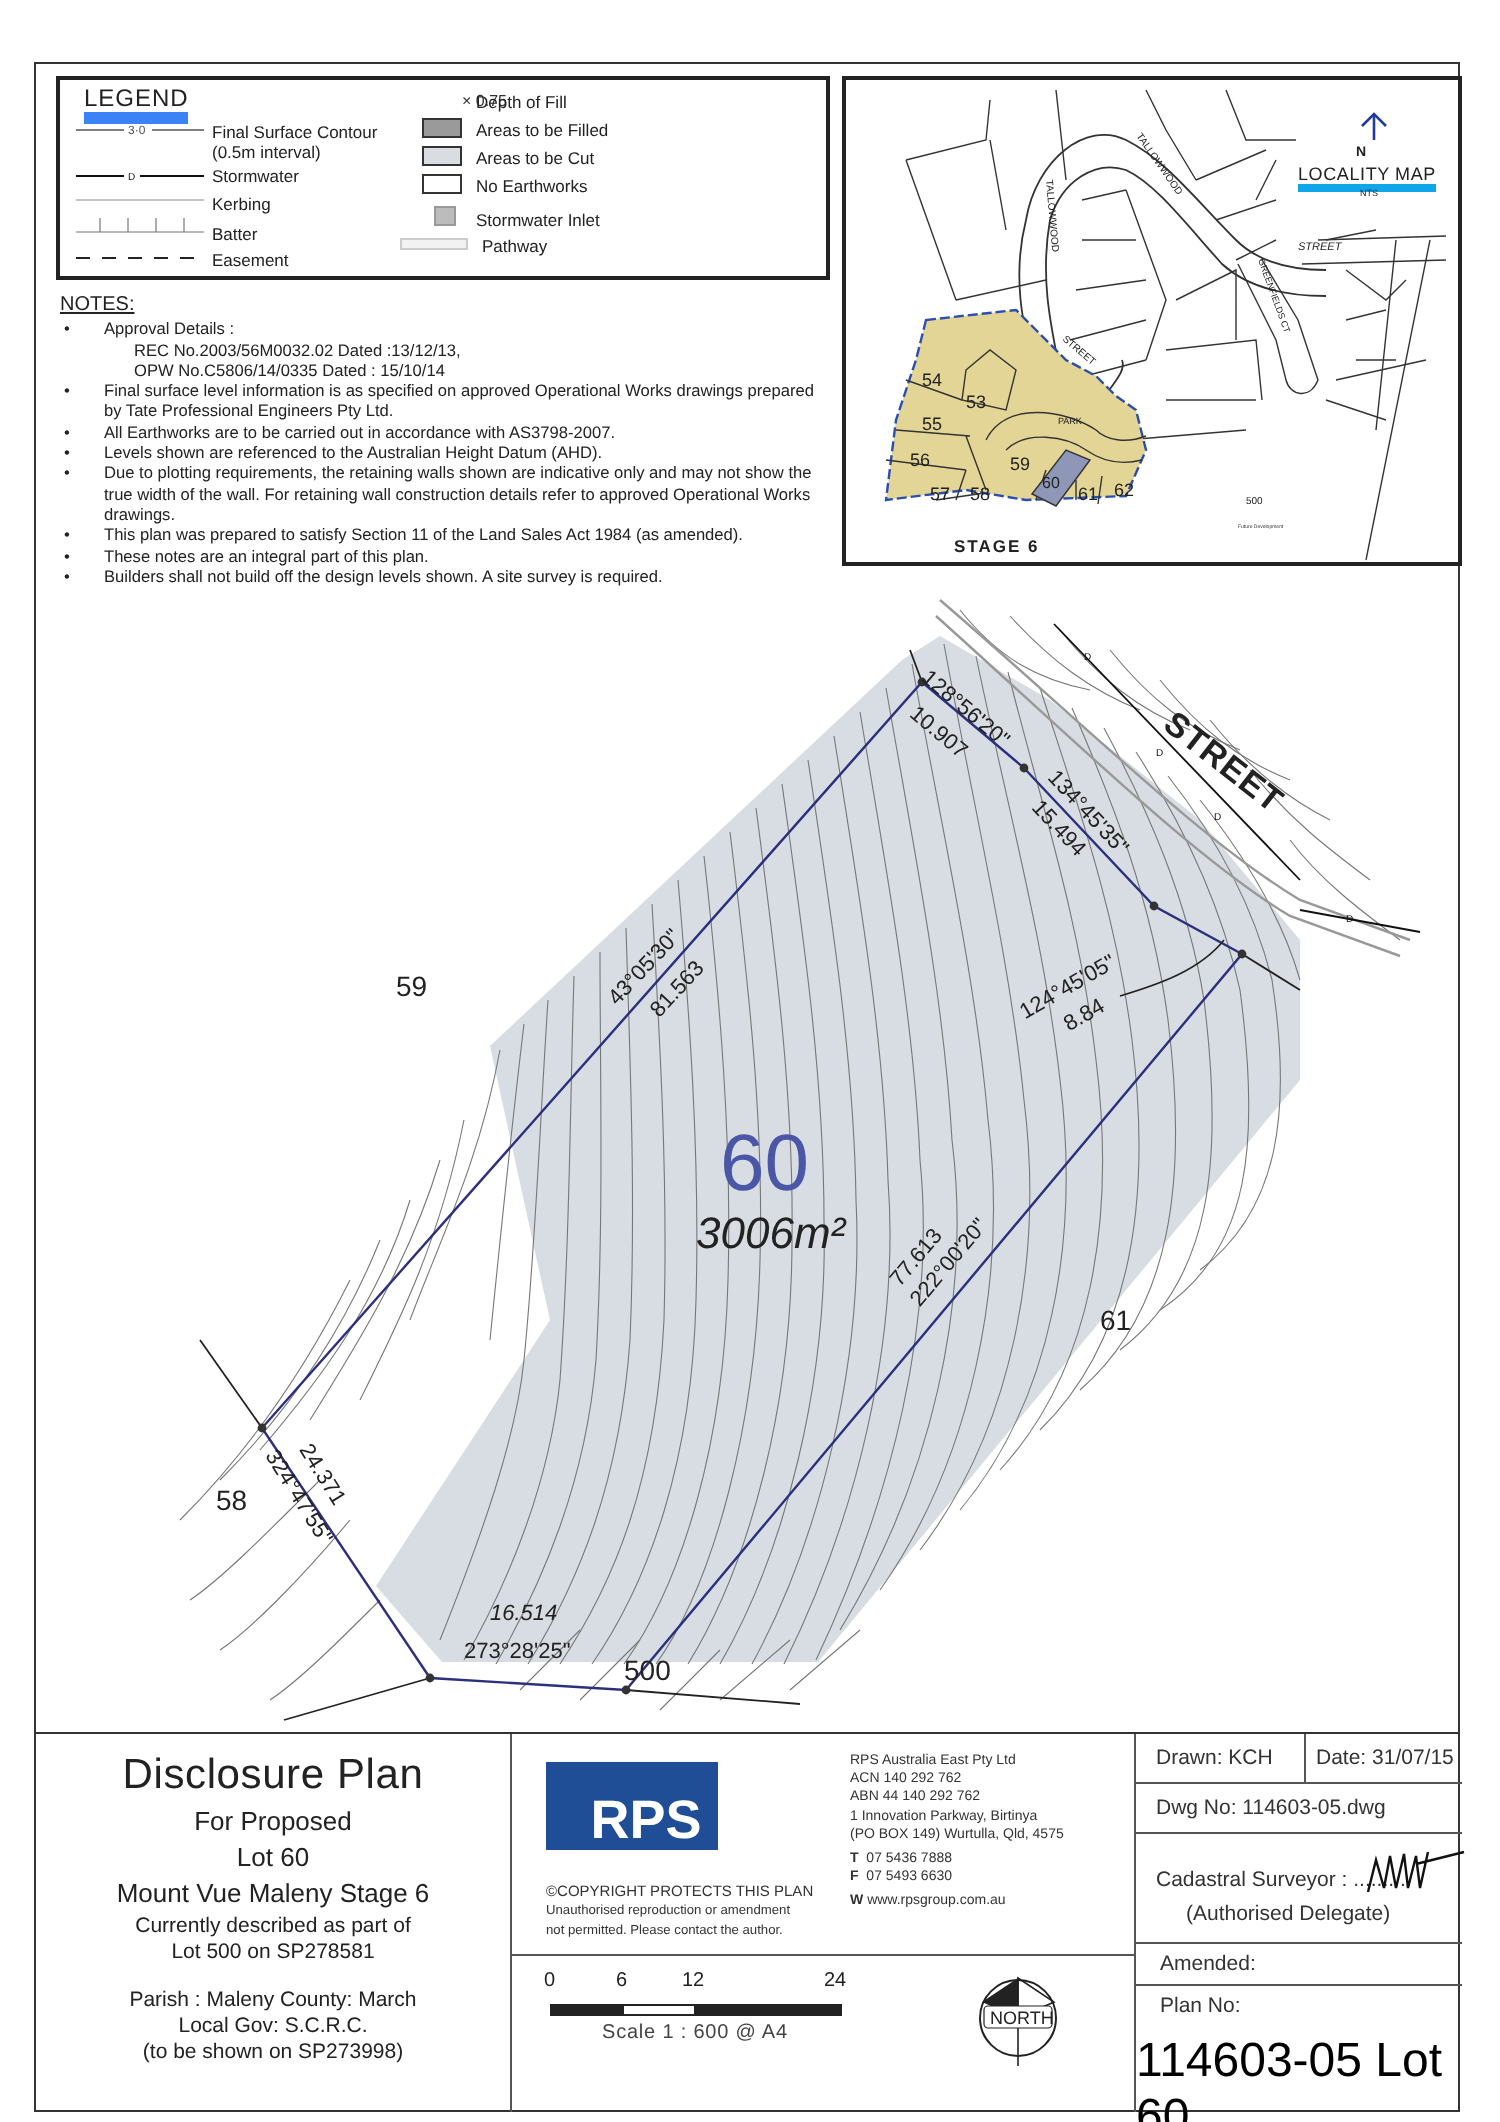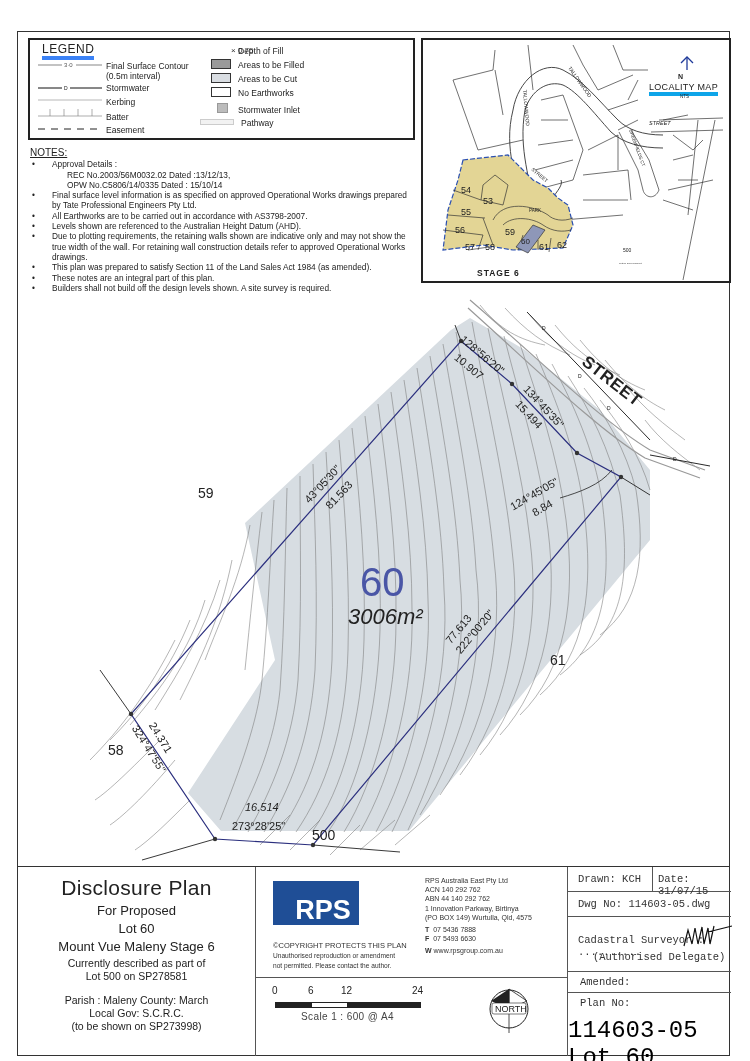--- a/index.html
+++ b/index.html
@@ -1,33 +1,33 @@
 <!DOCTYPE html>
 <html><head>
 <meta charset="utf-8">
 <style>
   html,body{margin:0;padding:0;background:#fff;}
   body{width:750px;height:1061px;position:relative;overflow:hidden;font-family:"Liberation Sans",sans-serif;color:#222;}
   .abs{position:absolute;}
   .frame{position:absolute;left:17px;top:31px;width:713px;height:1025px;border:1.5px solid #333;box-sizing:border-box;}
   .legend{position:absolute;left:28px;top:38px;width:387px;height:102px;border:2px solid #222;box-sizing:border-box;}
-  .legend-title{position:absolute;left:12px;top:3px;font-size:12px;letter-spacing:0.5px;border-bottom:4px solid #3b82f6;line-height:13px;}
+  .legend-title{position:absolute;left:12px;top:3px;font-size:12px;letter-spacing:0.5px;border-bottom:6px solid #3b82f6;line-height:13px;}
   .lg-row{position:absolute;font-size:8.5px;color:#222;line-height:10px;}
   .swatch{position:absolute;width:20px;height:10px;border:1px solid #333;box-sizing:border-box;}
   .notes{position:absolute;left:30px;top:148px;width:385px;font-size:8.3px;line-height:10.3px;color:#222;}
   .notes-title{font-size:10px;text-decoration:underline;margin-bottom:1px;}
   .note{position:relative;padding-left:22px;}
   .note:before{content:"•";position:absolute;left:2px;top:0;}
   .sub{padding-left:15px;}
   .locmap{position:absolute;left:421px;top:38px;width:310px;height:245px;border:2px solid #222;box-sizing:border-box;overflow:hidden;}
   svg text{font-family:"Liberation Sans",sans-serif;}
   .tb{position:absolute;left:18px;top:866px;width:712px;height:189px;border-top:1.5px solid #333;}
   .tb-left{position:absolute;left:0;top:0;width:237px;height:100%;border-right:1px solid #555;text-align:center;}
   .tb-mid{position:absolute;left:237px;top:0;width:312px;height:100%;}
-  .tb-right{position:absolute;left:549px;top:0;width:163px;height:100%;border-left:1px solid #555;font-family:Liberation Mono, monospace;}
+  .tb-right{position:absolute;left:549px;top:0;width:163px;height:100%;border-left:1px solid #555;}
   .cell{position:absolute;left:0;width:100%;border-bottom:1px solid #555;box-sizing:border-box;font-size:10.5px;color:#333;}
 </style>
 </head>
 <body>
 
 <div class="frame"></div>
 
 <div class="legend">
   <div class="legend-title">LEGEND</div>
 

